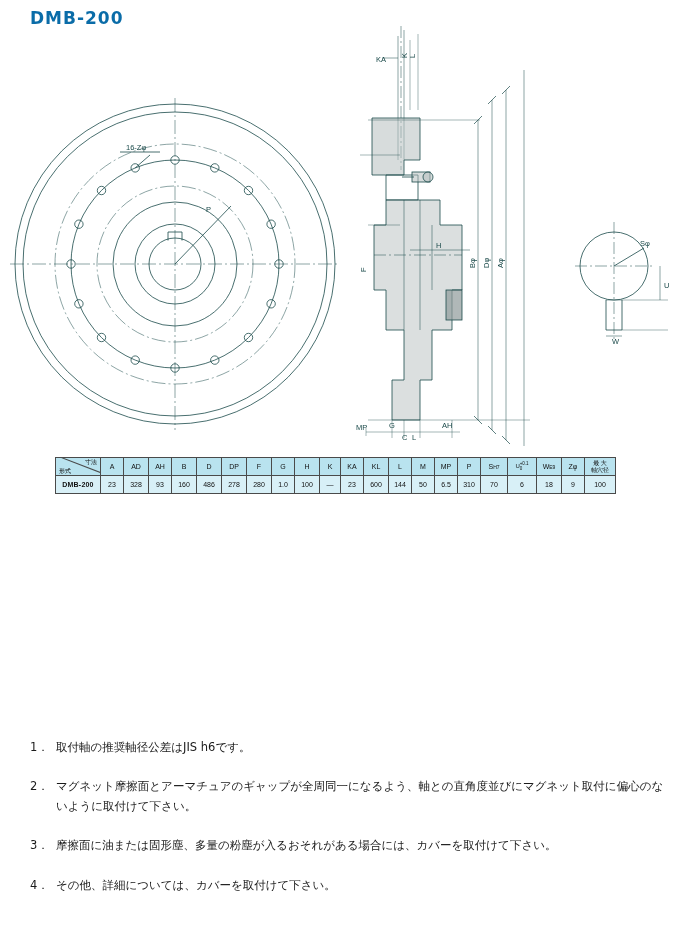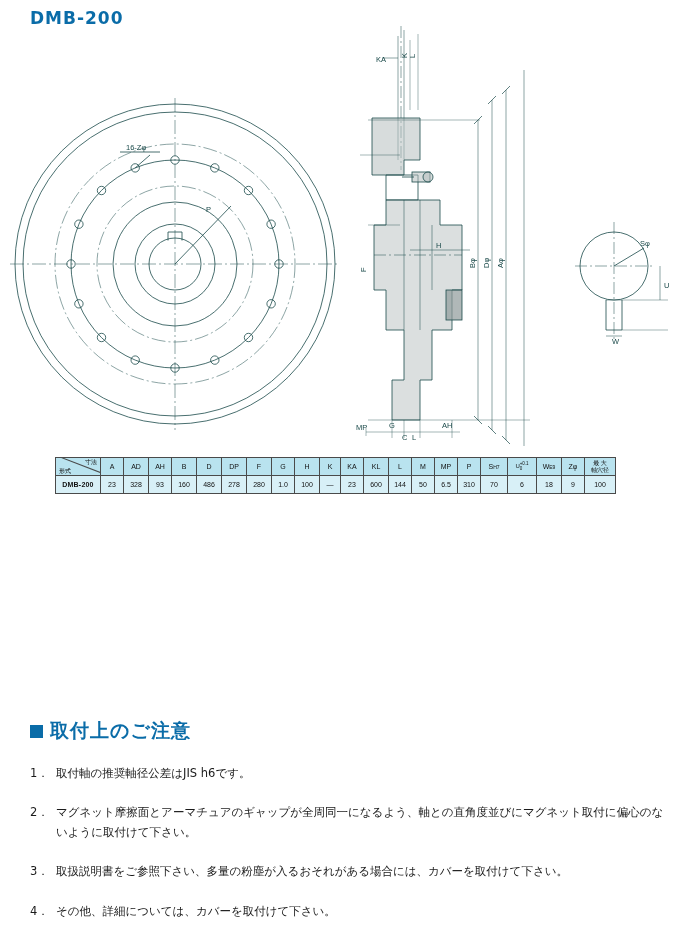--- a/index.html
+++ b/index.html
@@ -374,36 +374,32 @@
           <td>6</td>
           <td>18</td>
           <td>9</td>
           <td>100</td>
         </tr>
       </tbody>
     </table>
   </div>
 
   <div class="notes">
-    <div class="notes-heading">
-      <span class="sq"></span>
-      <span>取付上のご注意</span>
-    </div>
 
     <div class="note-item">
       <div class="note-num">1．</div>
       <div class="note-text">取付軸の推奨軸径公差はJIS h6です。</div>
     </div>
     <div class="note-item">
       <div class="note-num">2．</div>
       <div class="note-text">マグネット摩擦面とアーマチュアのギャップが全周同一になるよう、軸との直角度並びにマグネット取付に偏心のないように取付けて下さい。</div>
     </div>
     <div class="note-item">
       <div class="note-num">3．</div>
-      <div class="note-text">取扱説明書をご参照下さい、多量の粉塵が入るおそれがある場合には、カバーを取付けて下さい。</div>
+      <div class="note-text">摩擦面に油または固形塵、多量の粉塵が入るおそれがある場合には、カバーを取付けて下さい。</div>
     </div>
     <div class="note-item">
       <div class="note-num">4．</div>
       <div class="note-text">その他、詳細については、カバーを取付けて下さい。</div>
     </div>
   </div>
 
 </div>
 
 </body></html>

